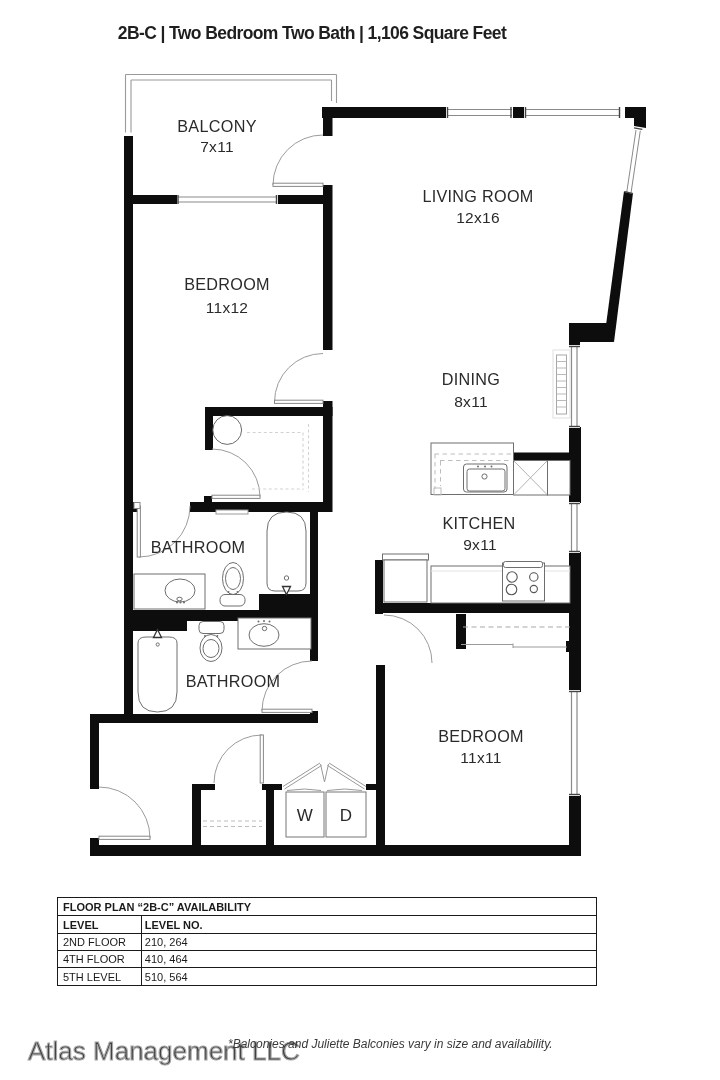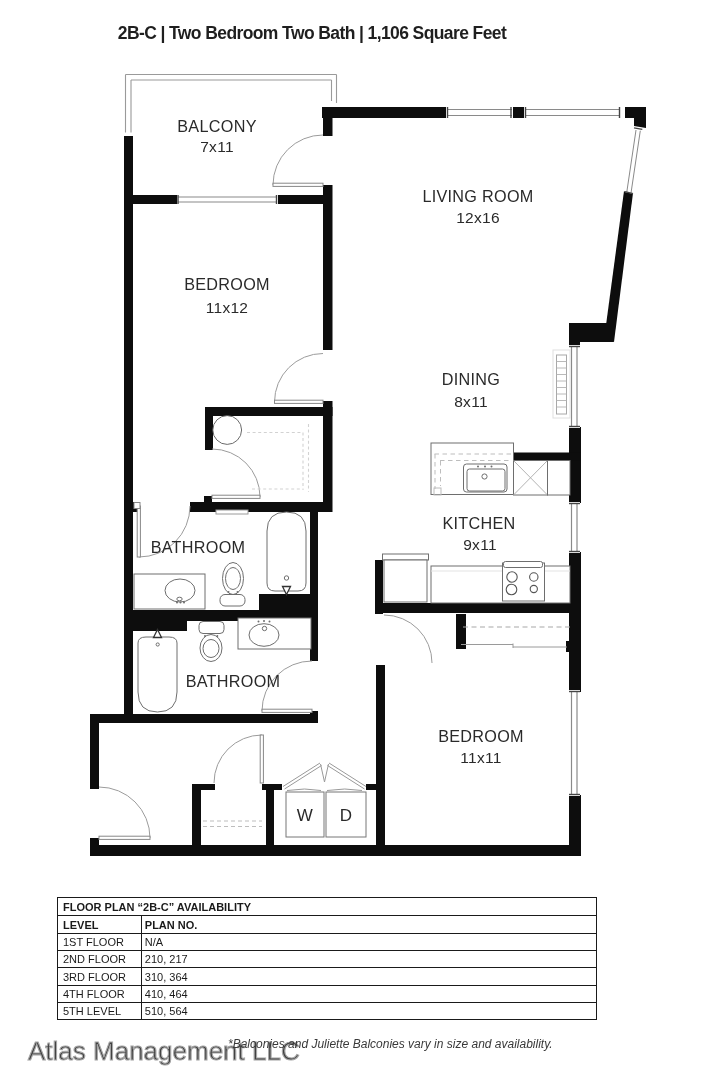--- a/index.html
+++ b/index.html
@@ -350,33 +350,25 @@
 </svg>
 
 <div class="wm">Atlas Management LLC</div>
 
 <div class="tbl">
 <div class="tr b">
       <div class="full">FLOOR PLAN “2B-C” AVAILABILITY</div>
     </div>
 <div class="tr b">
       <div class="c1">LEVEL</div>
-      <div class="c2">PLAN NO.</div>
-    </div>
-<div class="tr">
-      <div class="c1">1ST FLOOR</div>
-      <div class="c2">N/A</div>
+      <div class="c2">LEVEL NO.</div>
     </div>
 <div class="tr">
       <div class="c1">2ND FLOOR</div>
-      <div class="c2">210, 217</div>
-    </div>
-<div class="tr">
-      <div class="c1">3RD FLOOR</div>
-      <div class="c2">310, 364</div>
+      <div class="c2">210, 264</div>
     </div>
 <div class="tr">
       <div class="c1">4TH FLOOR</div>
       <div class="c2">410, 464</div>
     </div>
 <div class="tr">
       <div class="c1">5TH LEVEL</div>
       <div class="c2">510, 564</div>
     </div>
 </div>

